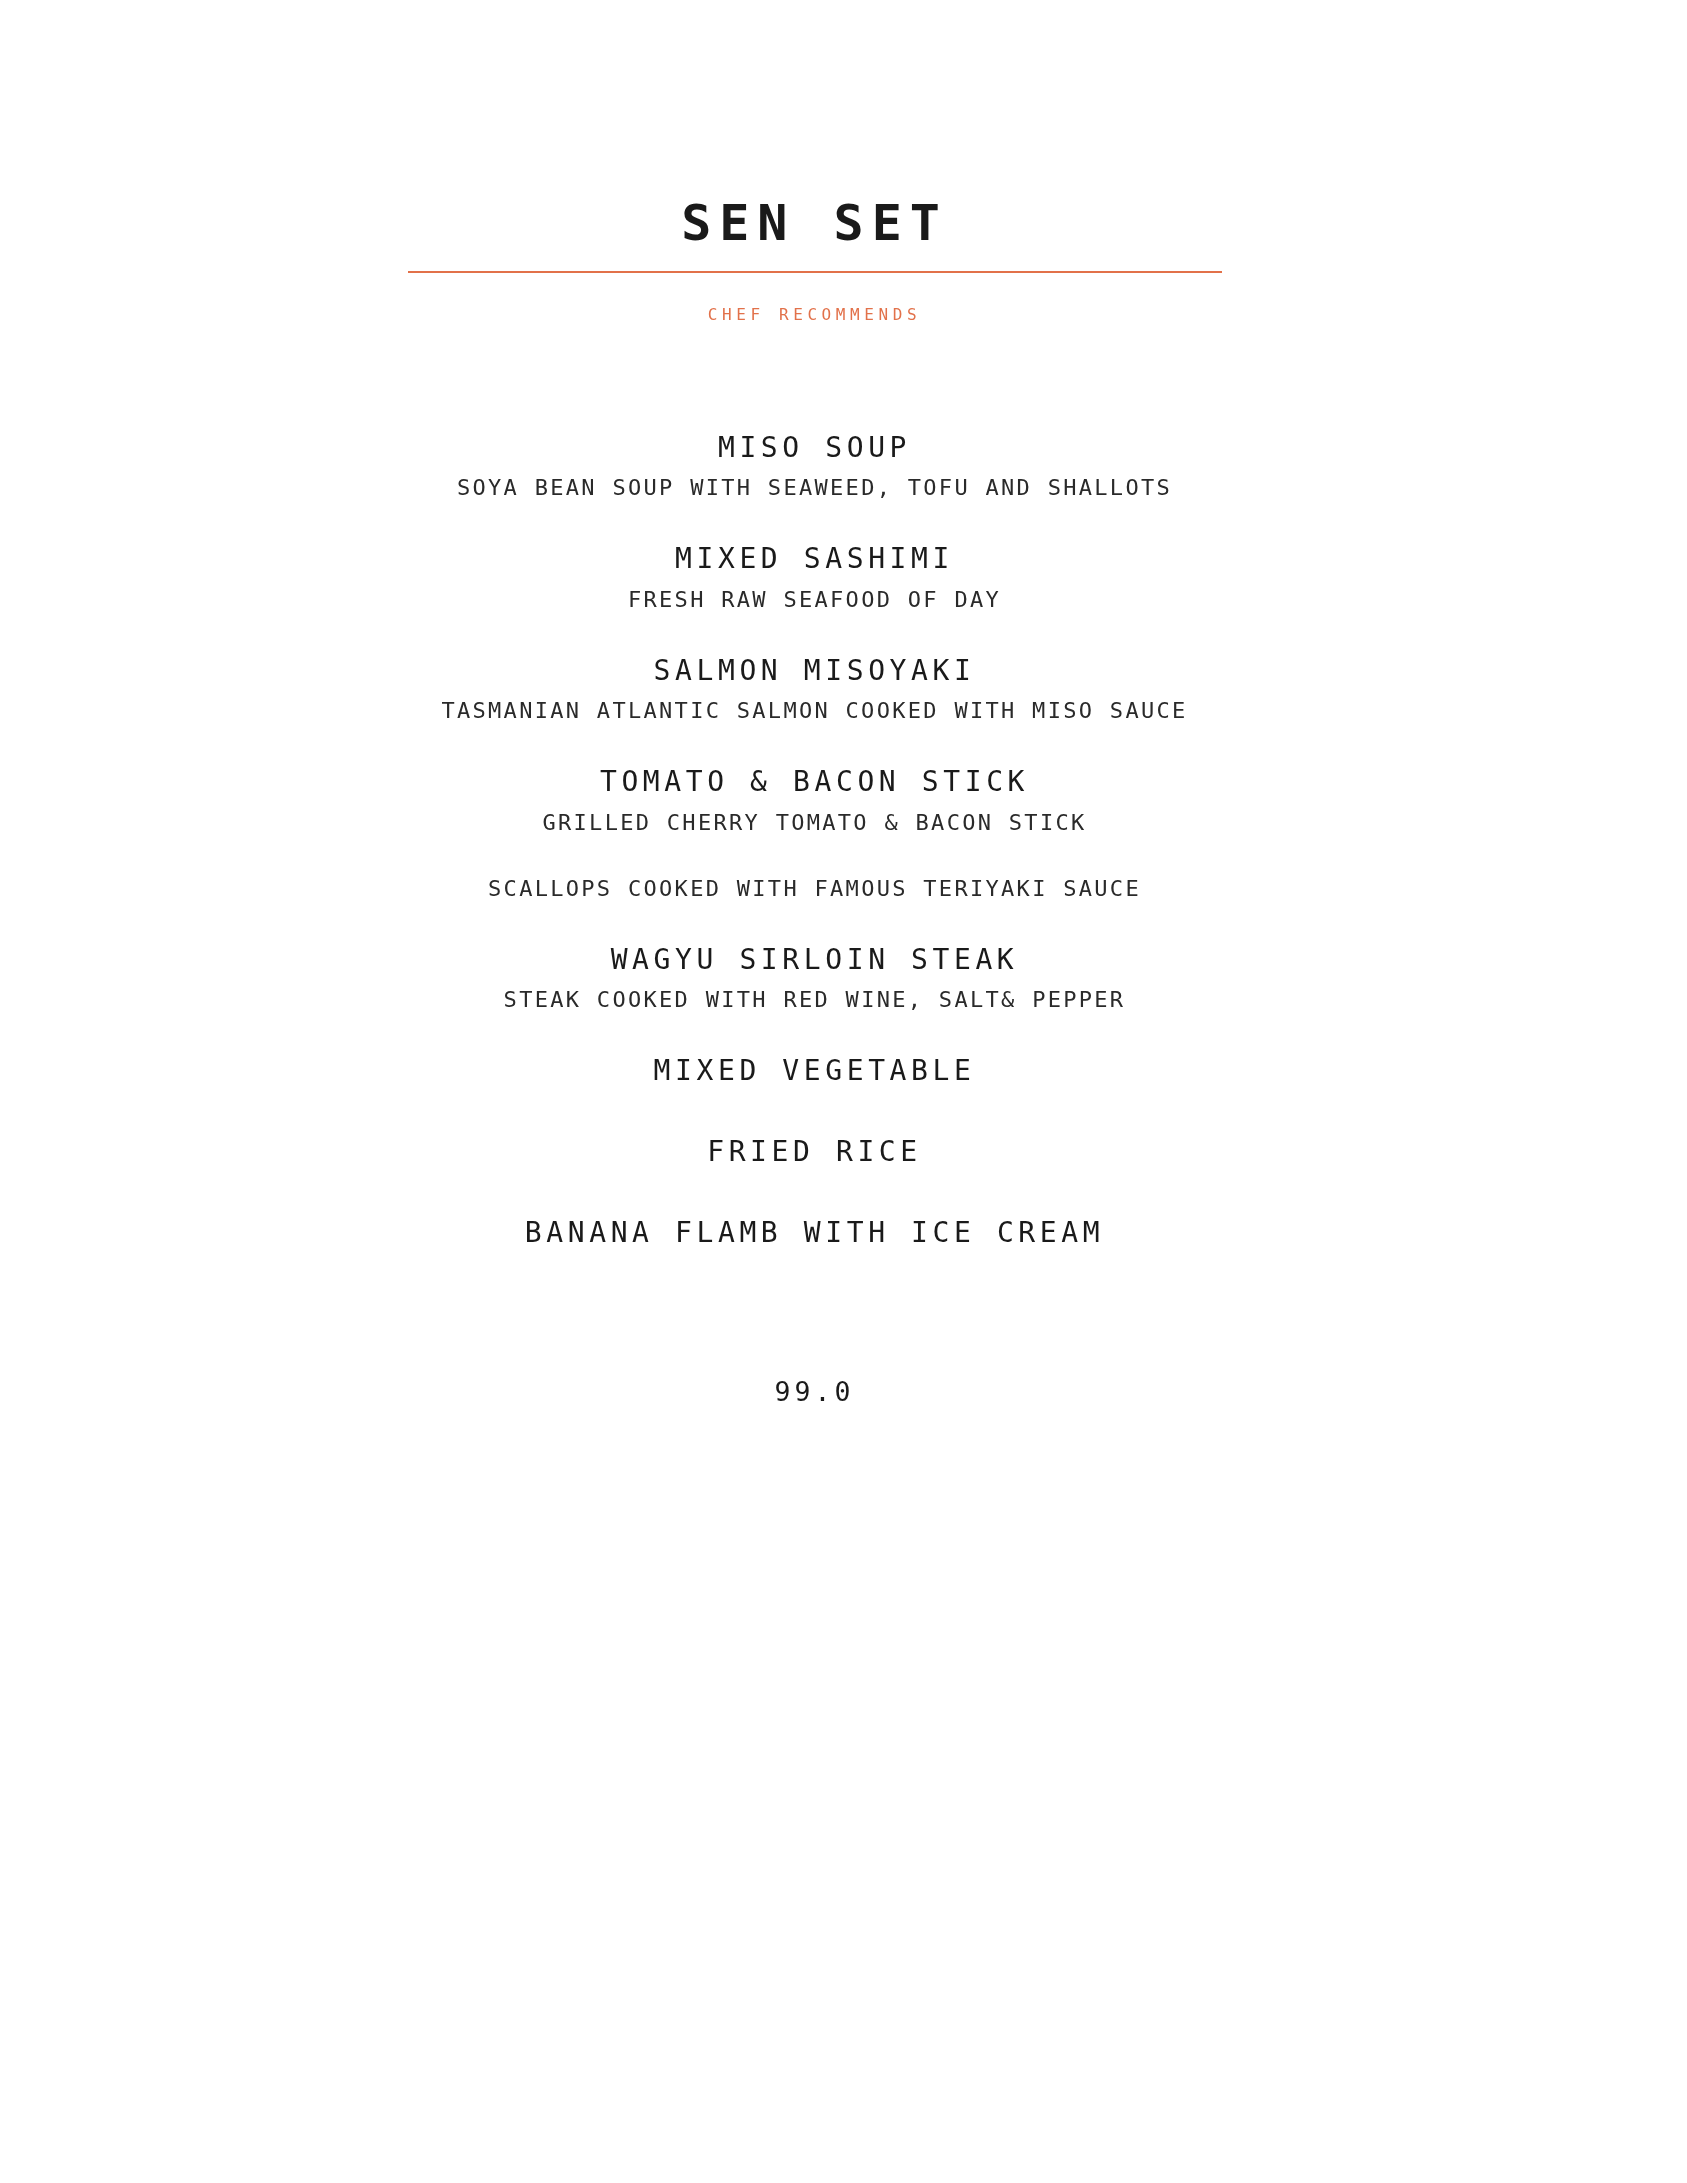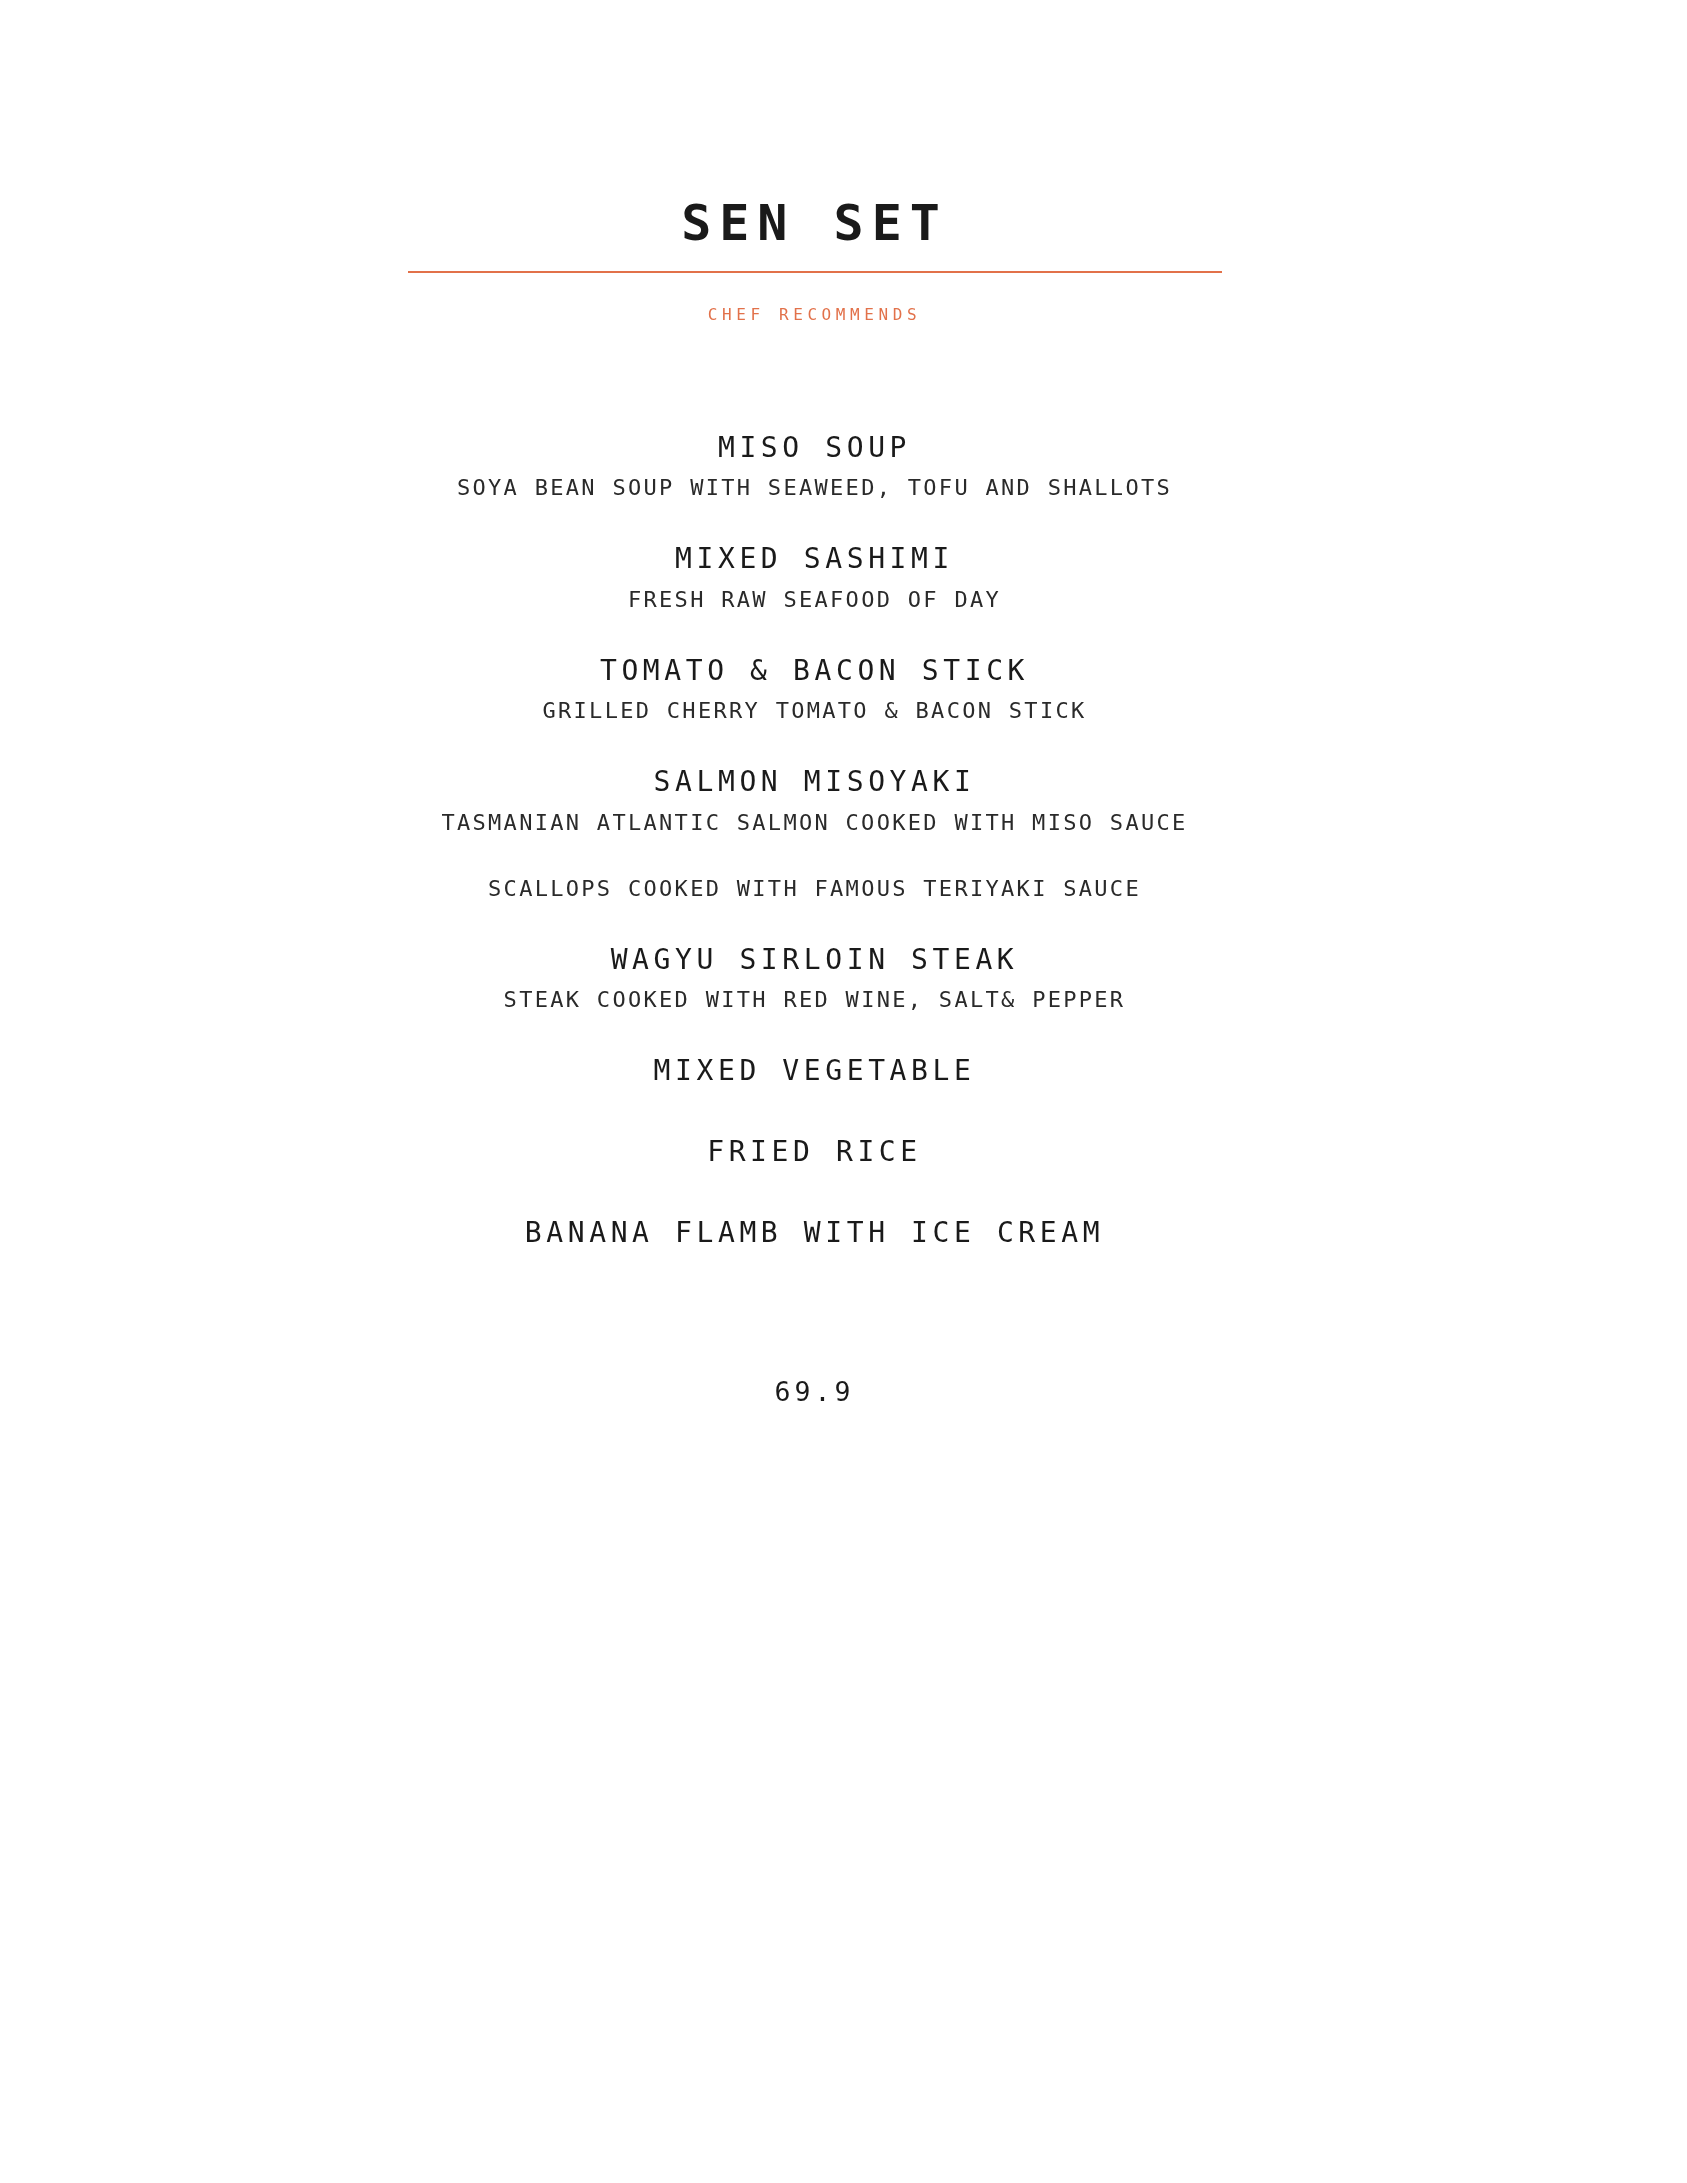--- a/index.html
+++ b/index.html
@@ -110,27 +110,27 @@
         <div class="item-name">MISO SOUP</div>
         <div class="item-desc">SOYA BEAN SOUP WITH SEAWEED, TOFU AND SHALLOTS</div>
       </div>
 
       <div class="item">
         <div class="item-name">MIXED SASHIMI</div>
         <div class="item-desc">FRESH RAW SEAFOOD OF DAY</div>
       </div>
 
       <div class="item">
-        <div class="item-name">TOMATO &amp; BACON STICK</div>
-        <div class="item-desc">GRILLED CHERRY TOMATO &amp; BACON STICK</div>
+        <div class="item-name">SALMON MISOYAKI</div>
+        <div class="item-desc">TASMANIAN ATLANTIC SALMON COOKED WITH MISO SAUCE</div>
       </div>
 
       <div class="item">
-        <div class="item-name">SALMON MISOYAKI</div>
-        <div class="item-desc">TASMANIAN ATLANTIC SALMON COOKED WITH MISO SAUCE</div>
+        <div class="item-name">TOMATO &amp; BACON STICK</div>
+        <div class="item-desc">GRILLED CHERRY TOMATO &amp; BACON STICK</div>
       </div>
 
       <div class="item">
         <div class="item-desc">SCALLOPS COOKED WITH FAMOUS TERIYAKI SAUCE</div>
       </div>
 
       <div class="item">
         <div class="item-name">WAGYU SIRLOIN STEAK</div>
         <div class="item-desc">STEAK COOKED WITH RED WINE, SALT&amp; PEPPER</div>
       </div>
@@ -142,17 +142,17 @@
       <div class="item no-desc">
         <div class="item-name">FRIED RICE</div>
       </div>
 
       <div class="item no-desc">
         <div class="item-name">BANANA FLAMB  WITH ICE CREAM</div>
       </div>
 
     </div>
 
-    <div class="price">69.9</div>
+    <div class="price">99.0</div>
 
   </div>
 </div>
 
 
 </body></html>

